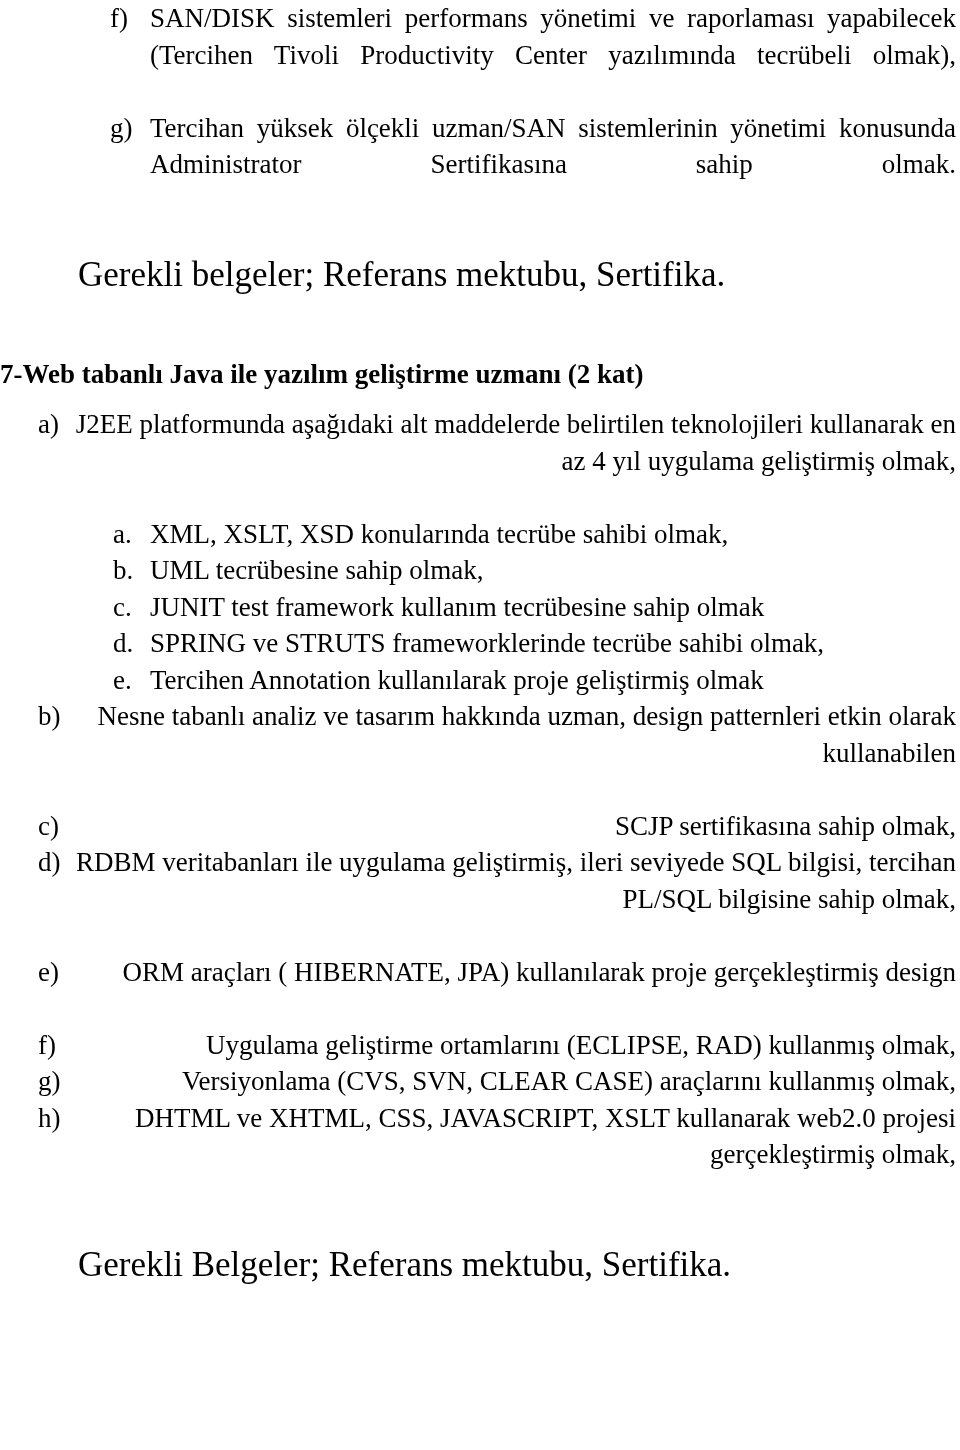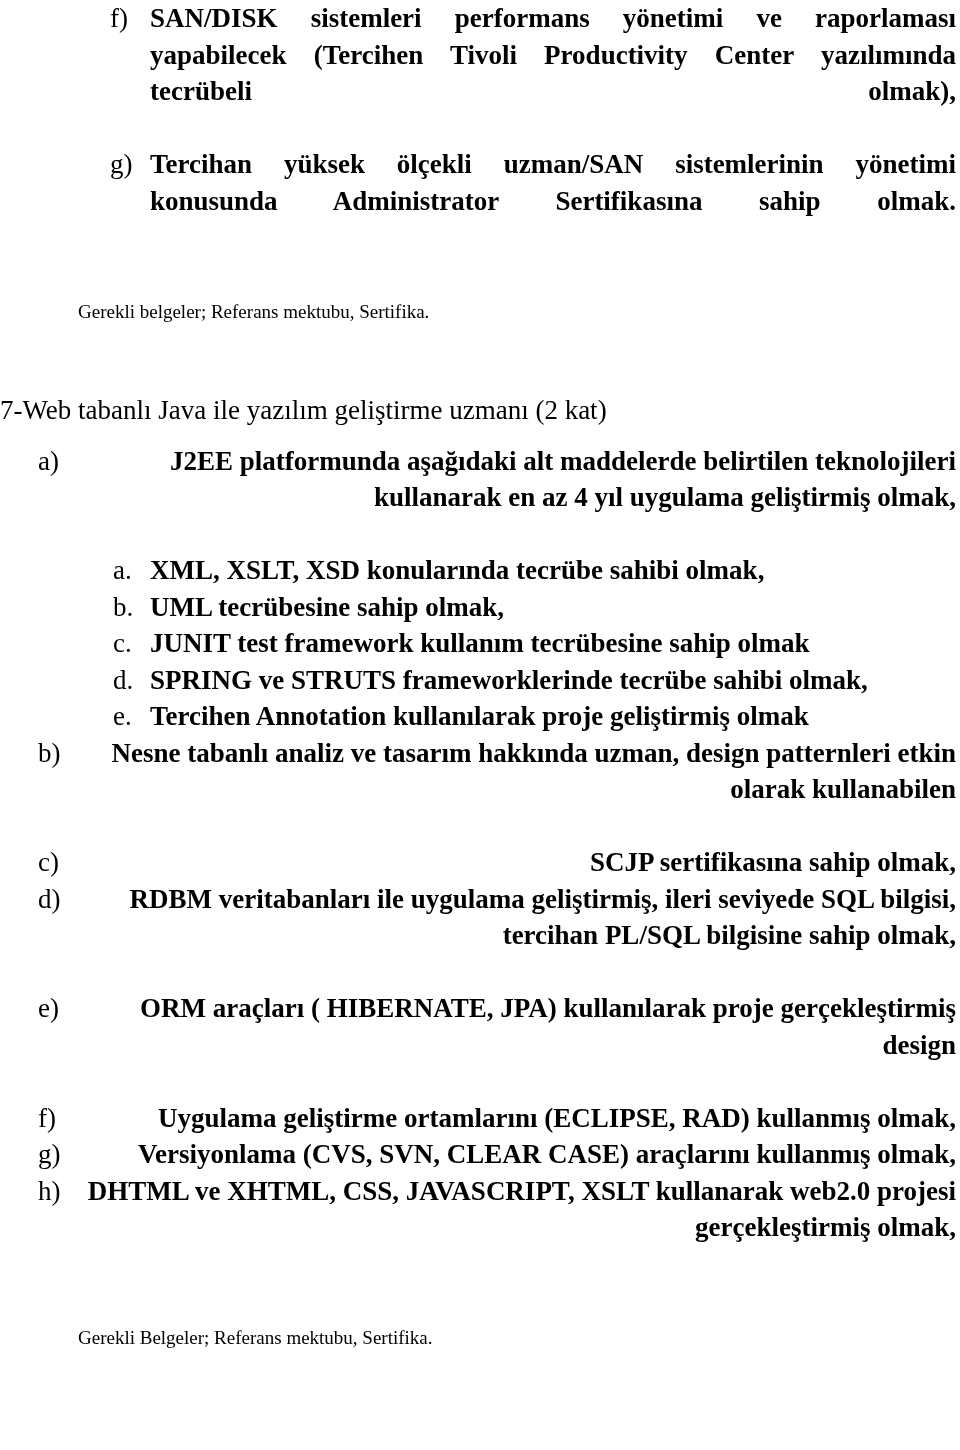--- a/index.html
+++ b/index.html
@@ -31,21 +31,20 @@
   }
   .item .marker {
     position: absolute;
     left: 0;
     top: 0;
     width: 40px;
     text-align: left;
   }
   .item .body {
     display: block;
-    font-weight: bold;
   }
   .just {
     text-align: justify;
     text-justify: inter-word;
   }
   .just::after {
     content: "";
     display: inline-block;
     width: 100%;
   }
@@ -62,29 +61,29 @@
 
   
   .lvlC { margin-left: 113px; width: 843px; }
   .lvlC .marker { width: 37px; }
   .lvlC .body { margin-left: 37px; }
 
   
   .heading {
     font-size: 27px;
     line-height: 36.5px;
-    font-weight: normal;
+    font-weight: bold;
     margin-left: 0;
     white-space: nowrap;
   }
 
   
   .note {
     margin-left: 78px;
-    font-size: 19px;
+    font-size: 35px;
     line-height: 36.5px;
     white-space: nowrap;
   }
   .u { }
 
   
   .sp-sm { height: 14px; }
   .sp-md { height: 38px; }
   .sp-lg { height: 56px; }
   .sp-xl { height: 62px; }

